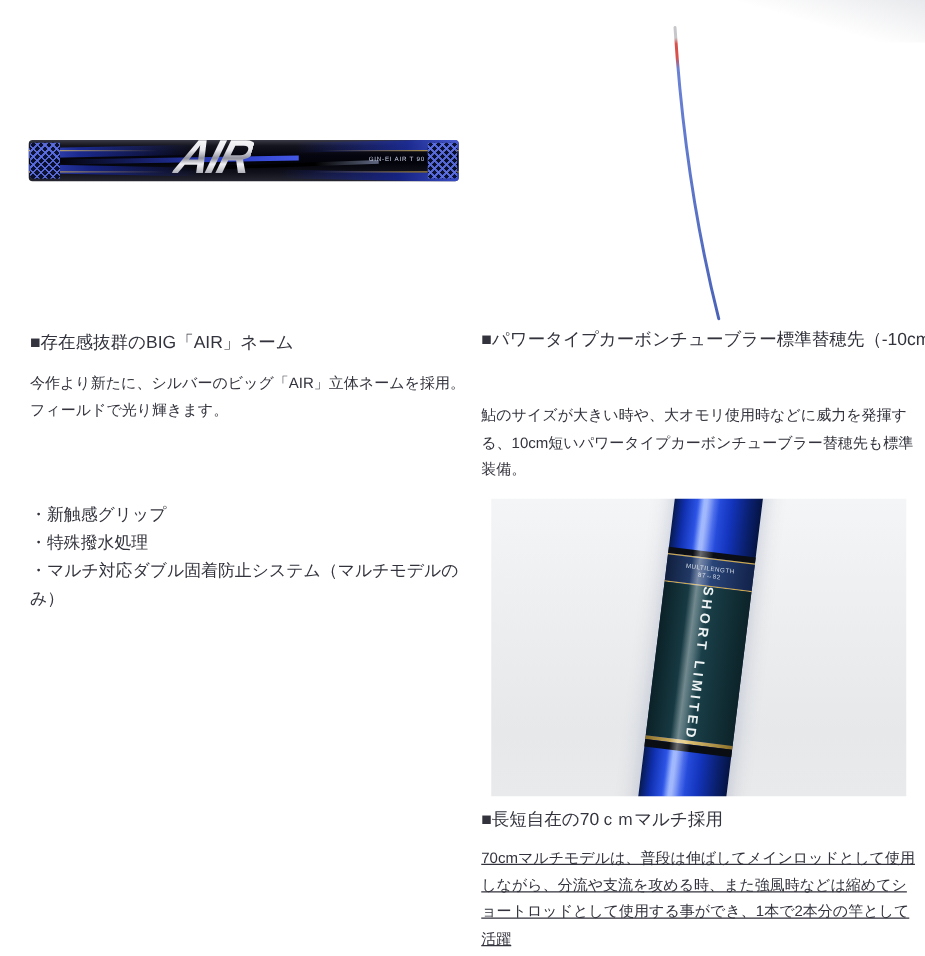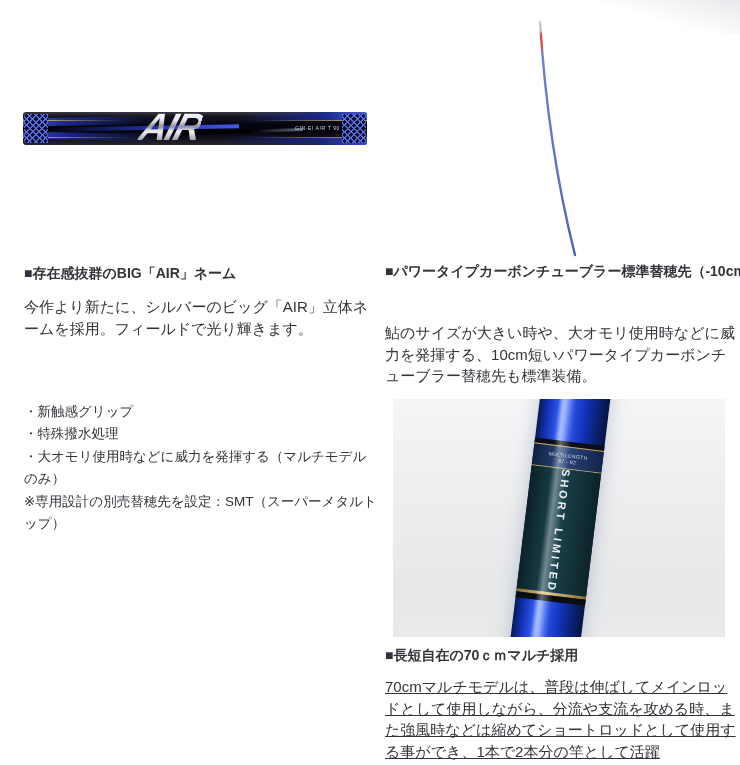--- a/index.html
+++ b/index.html
@@ -8,24 +8,24 @@
     background:#ffffff;
     font-family:"Liberation Sans","DejaVu Sans",sans-serif;
     color:#32333c;
     position:relative;
     overflow:hidden;
   }
   .abs { position:absolute; }
 
   
   .sec-heading {
-    font-size:14px; font-weight:bold; line-height:20px; white-space:nowrap;
+    font-size:14px; font-weight:normal; line-height:20px; white-space:nowrap;
   }
   .sec-body {
-    font-size:15px; line-height:21.5px;
+    font-size:12px; line-height:21.5px;
   }
   .feature-list { list-style:none; font-size:13.5px; line-height:22.4px; }
 
   
   .air-rod {
     left:23px; top:112px; width:344px; height:33px;
     border-radius:3px; overflow:hidden;
     background:linear-gradient(180deg,#3a3a46 0%,#14141e 14%,#050510 38%,#03030a 55%,#10101a 78%,#262630 100%);
   }
   .air-rod .streak-top {
@@ -154,22 +154,21 @@
 
 <div class="abs sec-heading" style="left:24px; top:263px;">■存在感抜群のBIG「AIR」ネーム</div>
 <div class="abs sec-body" style="left:24px; top:296px; width:354px;">今作より新たに、シルバーのビッグ「AIR」立体ネームを採用。フィールドで光り輝きます。</div>
 
 <div class="abs sec-heading" style="left:385px; top:261px;">■パワータイプカーボンチューブラー標準替穂先（-10cm）</div>
 <div class="abs sec-body" style="left:385px; top:294px; width:350px;margin-top:28px;">鮎のサイズが大きい時や、大オモリ使用時などに威力を発揮する、10cm短いパワータイプカーボンチューブラー替穂先も標準装備。</div>
 
 <ul class="abs feature-list" style="left:24px; top:401px; width:356px;">
   <li>・新触感グリップ</li>
   <li>・特殊撥水処理</li>
-  <li>・大オモリ使用時などに威力を発揮する（マルチモデルのみ）</li>
-  <li>※専用設計の別売替穂先を設定：SMT（スーパーメタルトップ）</li>
+  <li>・マルチ対応ダブル固着防止システム（マルチモデルのみ）</li>
 </ul>
 
 <div class="abs sl-photo">
   <div class="sl-rod">
     <div class="sl-band-black1"></div>
     <div class="sl-band-navy">
       <span class="tiny">MULTILENGTH</span>
       <span class="tiny">87⇔82</span>
     </div>
     <div class="sl-band-teal">

